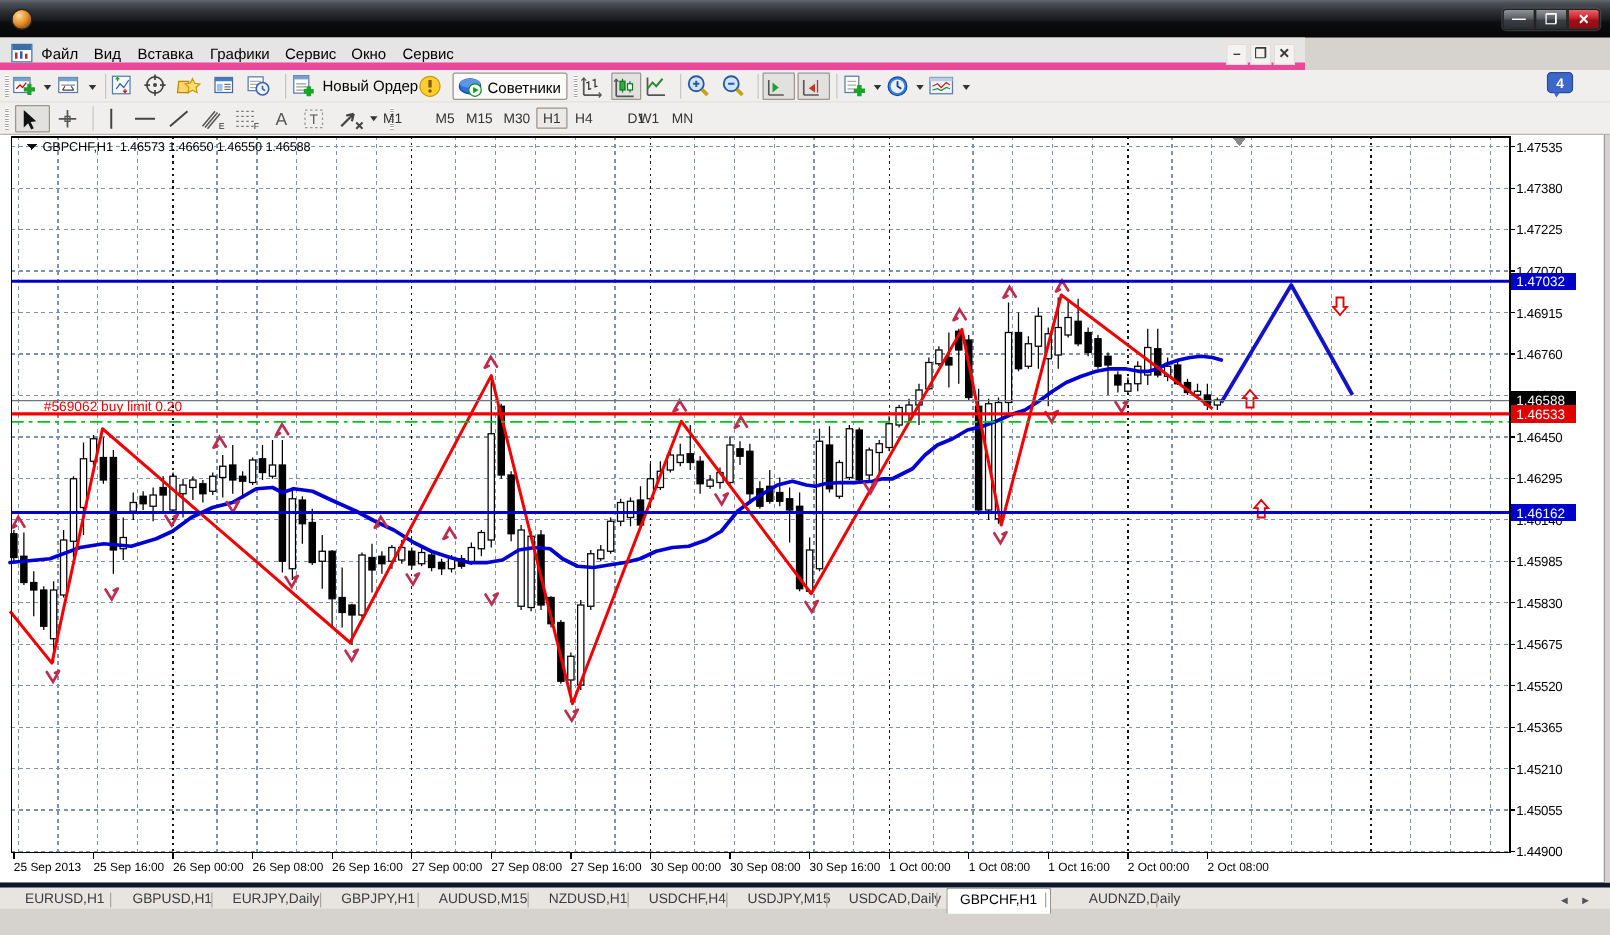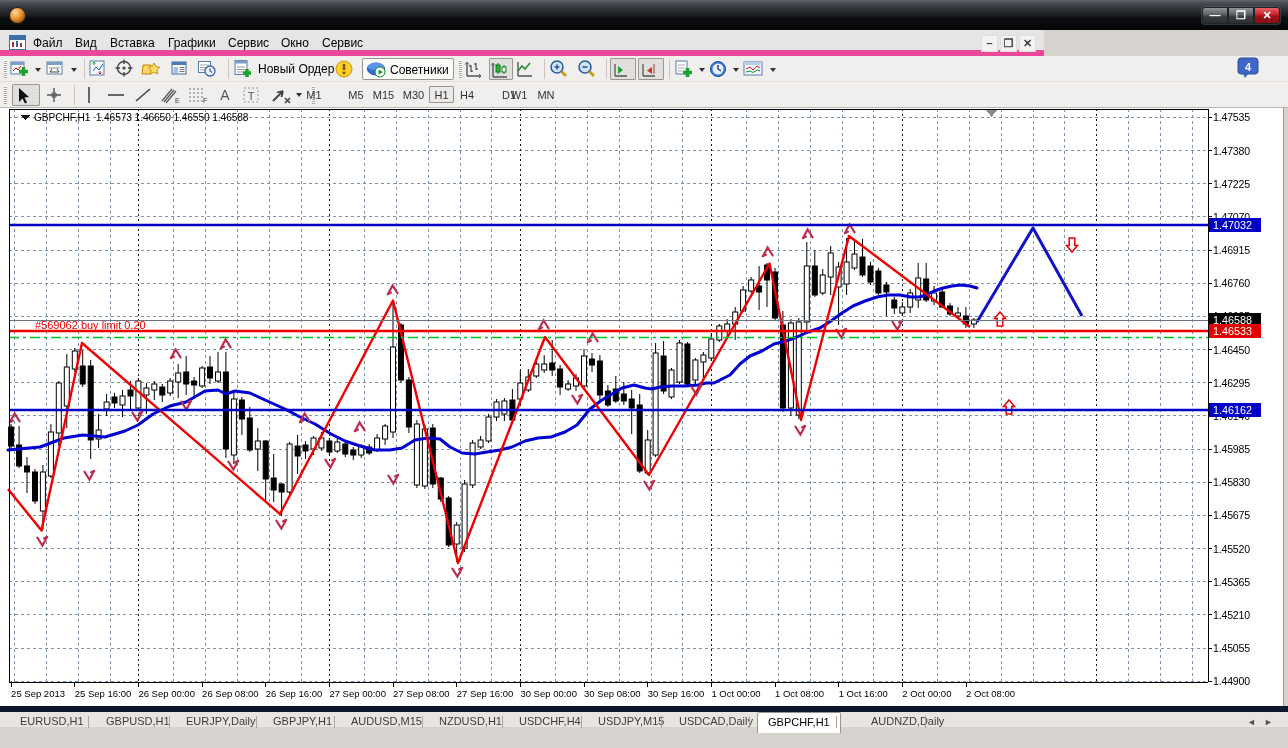--- a/index.html
+++ b/index.html
@@ -26,21 +26,21 @@
 .sep{position:absolute;top:3px;width:1px;height:20px;background:#c9c6c2}
 .tbtn{position:absolute;top:2px;height:22px}
 .pressed{border:1px solid #9a9793;background:#e3e1df;background-image:radial-gradient(#d6d4d1 18%,transparent 19%);background-size:3px 3px;border-radius:1px}
 .tlabel{font-size:12px;color:#000}
 .tf{position:absolute;top:4px;font-size:11px;color:#333;text-align:center}
 .tfp{border:1px solid #98948f;background:#eceae8;border-radius:1px}
 
 #lborder{position:absolute;left:0;top:108px;width:9px;height:598px;background:linear-gradient(90deg,#8c8c8c 0 2px,#d6d3ce 2px 100%)}
 #rborder{position:absolute;right:0;top:108px;width:5px;height:598px;background:linear-gradient(90deg,#9a9a9a 0 1px,#d6d3ce 1px 100%);z-index:5}
 
-#tabs{position:absolute;left:0;top:706px;width:1288px;height:21px;background:#e8e5e1;border-top:6px solid #0f172a;font-size:11px;color:#3c3c3c}
+#tabs{position:absolute;left:0;top:706px;width:1288px;height:21px;background:#e8e5e1;border-top:4px solid #0f172a;font-size:11px;color:#3c3c3c}
 #tabs .t{position:absolute;top:0;height:20px;line-height:19px;padding:0 10px}
 #tabs .tsep{position:absolute;top:4px;width:1px;height:12px;background:#aaa7a2}
 #tabs .active{background:#fff;border:1px solid #989590;border-bottom:0;border-radius:2px 2px 0 0;top:0;height:21px;color:#000}
 #tabs .arr{position:absolute;top:5px;font-size:9px;color:#555}
 
 #status{position:absolute;left:0;top:727px;width:1288px;height:21px;background:#f0efee;border-top:1px solid #fff;font-size:11.5px;color:#000}
 #status .cell{position:absolute;top:2px;bottom:2px;border-left:1px solid #c9c6c2}
 #grip2{position:absolute;right:0;bottom:0;width:17px;height:17px;background:repeating-linear-gradient(135deg,transparent 0 3px,#b9b6b2 3px 5px)}
 svg{display:block}
 .dd{display:inline-block;width:0;height:0;border-left:3px solid transparent;border-right:3px solid transparent;border-top:4px solid #333;vertical-align:middle}

